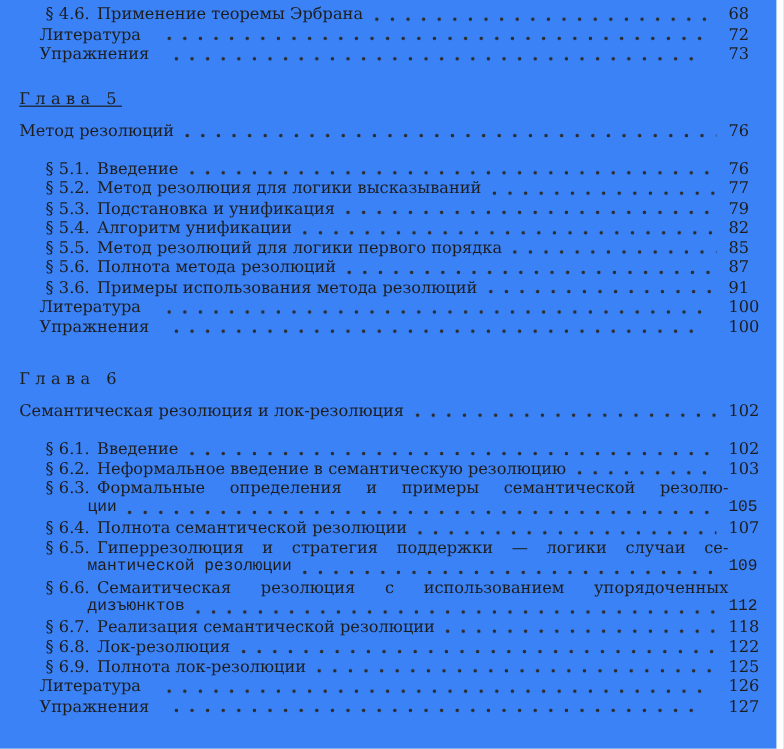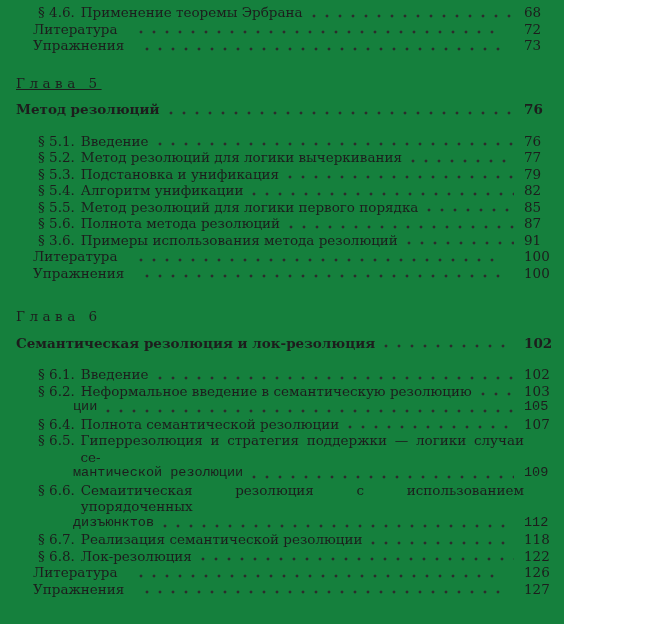--- a/index.html
+++ b/index.html
@@ -1,20 +1,20 @@
 <!DOCTYPE html>
 <html><head>
 <meta charset="utf-8">
 <style>
   html,body { margin:0; padding:0; background:#ffffff; }
   .page {
     position:relative;
-    width:564px; height:624px;
+    width:647px; height:624px;
     box-sizing:border-box;
-    background:#15803d;
+    background:#3b82f6;
     color:#1d1d1d;
     font-family:"DejaVu Serif", serif;
     font-size:13.5px;
     padding:4px 8px 0 8px;
     overflow:hidden;
   }
   .row { display:flex; line-height:16.5px; }
   .lbl { white-space:pre; min-width:33px; margin-right:6px; }
   .txt { white-space:nowrap; }
   .leader {
@@ -39,21 +39,21 @@
     padding-right:32px;
   }
   .chapter-heading {
     padding-left:8px;
     letter-spacing:4.5px;
     line-height:16.5px;
   }
   .ch-gap-5 { margin-top:21px;text-decoration:underline; }
   .ch-gap-6 { margin-top:27px; }
   .title-row {
-    font-weight:bold;
+    font-weight:normal;
     margin-top:10px;
     padding-left:8px;
   }
   .entries { margin-top:15px; }
 </style>
 </head>
 <body>
 
 <div class="page">
   <div id="toc-root">
@@ -83,21 +83,21 @@
       </div>
       <div class="entries">
         <div class="row sec">
           <span class="lbl">§ 5.1.</span>
           <span class="txt">Введение</span>
           <span class="leader"></span>
           <span class="pg">76</span>
         </div>
         <div class="row sec">
           <span class="lbl">§ 5.2.</span>
-          <span class="txt">Метод резолюций для логики вычеркивания</span>
+          <span class="txt">Метод резолюция для логики высказываний</span>
           <span class="leader"></span>
           <span class="pg">77</span>
         </div>
         <div class="row sec">
           <span class="lbl">§ 5.3.</span>
           <span class="txt">Подстановка и унификация</span>
           <span class="leader"></span>
           <span class="pg">79</span>
         </div>
         <div class="row sec">
@@ -147,20 +147,24 @@
           <span class="txt">Введение</span>
           <span class="leader"></span>
           <span class="pg">102</span>
         </div>
         <div class="row sec">
           <span class="lbl">§ 6.2.</span>
           <span class="txt">Неформальное введение в семантическую резолюцию</span>
           <span class="leader"></span>
           <span class="pg">103</span>
         </div>
+        <div class="row sec wrap-first">
+          <span class="lbl">§ 6.3.</span>
+          <span class="txt">Формальные определения и примеры семантической резолю-</span>
+        </div>
         <div class="row cont">
           <span class="txt">ции</span>
           <span class="leader"></span>
           <span class="pg">105</span>
         </div>
         <div class="row sec">
           <span class="lbl">§ 6.4.</span>
           <span class="txt">Полнота семантической резолюции</span>
           <span class="leader"></span>
           <span class="pg">107</span>
@@ -187,20 +191,26 @@
           <span class="lbl">§ 6.7.</span>
           <span class="txt">Реализация семантической резолюции</span>
           <span class="leader"></span>
           <span class="pg">118</span>
         </div>
         <div class="row sec">
           <span class="lbl">§ 6.8.</span>
           <span class="txt">Лок-резолюция</span>
           <span class="leader"></span>
           <span class="pg">122</span>
+        </div>
+        <div class="row sec">
+          <span class="lbl">§ 6.9.</span>
+          <span class="txt">Полнота лок-резолюции</span>
+          <span class="leader"></span>
+          <span class="pg">125</span>
         </div>
         <div class="row aux">
           <span class="txt">Литература</span>
           <span class="leader"></span>
           <span class="pg">126</span>
         </div>
         <div class="row aux">
           <span class="txt">Упражнения</span>
           <span class="leader"></span>
           <span class="pg">127</span>

